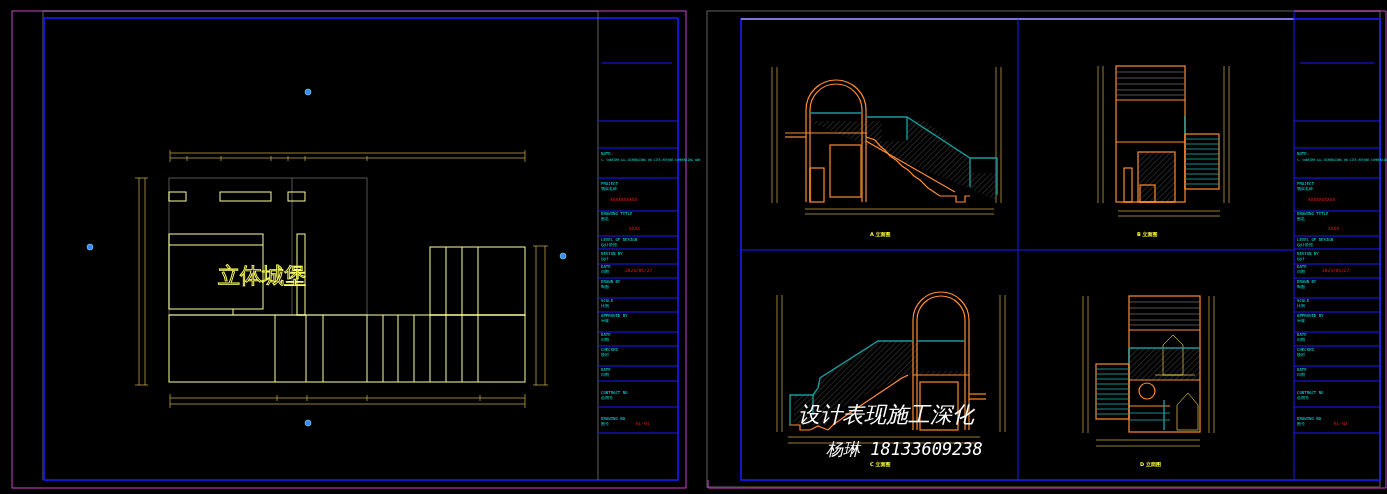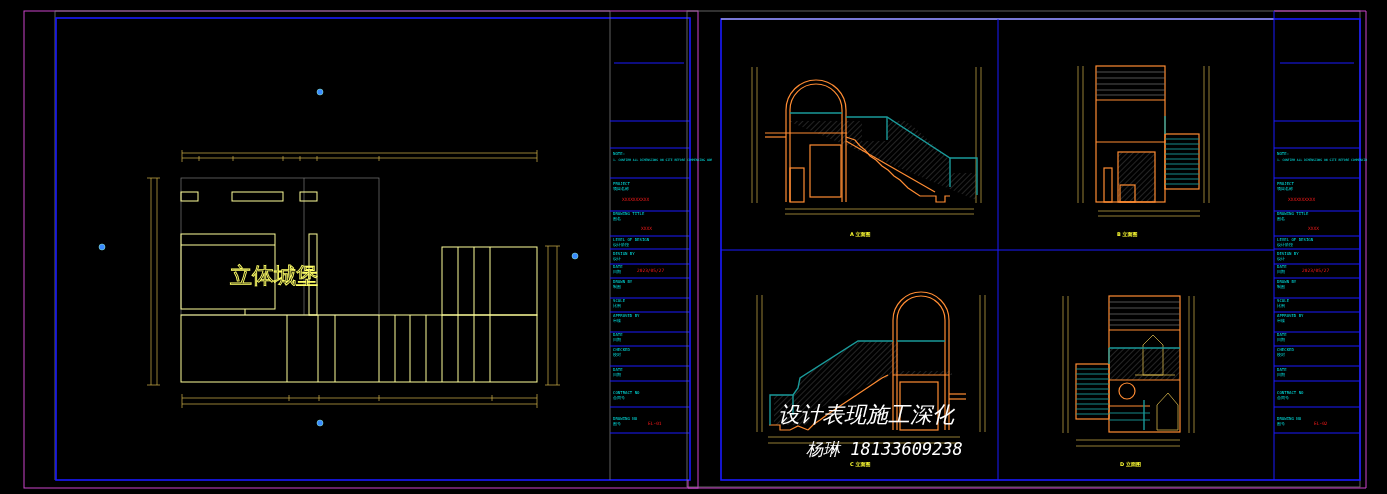--- a/index.html
+++ b/index.html
@@ -9,21 +9,21 @@
   .tb-text{font-family:"DejaVu Sans Mono",monospace;font-size:4px;fill:#00e5e5;}
   .tb-red{font-family:"DejaVu Sans Mono",monospace;font-size:4.5px;fill:#ff1a1a;}
   .title-label{font-family:"DejaVu Sans",sans-serif;font-size:5px;fill:#ffff33;font-weight:bold;}
   .castle-label{font-family:"DejaVu Serif",serif;font-size:22px;fill:none;stroke:#ffff66;stroke-width:0.9;}
   .watermark{font-family:"DejaVu Sans",sans-serif;font-size:22px;fill:#fff;font-style:italic;}
   .watermark2{font-family:"DejaVu Sans Mono",monospace;font-size:17px;fill:#fff;font-style:italic;}
 </style>
 </head>
 <body>
 
-<div class="sheet" style="left:12px;width:700px;padding-left:24px;">
+<div class="sheet" style="left:0;width:700px;padding-left:24px;">
 <svg width="700" height="494">
 
   <rect x="12" y="11" width="674" height="477" fill="none" stroke="#cc44cc" stroke-width="1"></rect>
 
   <line x1="43" y1="11" x2="598" y2="11" stroke="#7a7a7a" stroke-width="0.8"></line>
   <line x1="43" y1="11" x2="43" y2="480" stroke="#7a7a7a" stroke-width="0.8"></line>
 
   <rect x="44" y="18" width="634" height="462" fill="none" stroke="#1a1aff" stroke-width="1.6"></rect>
   <line x1="598" y1="11" x2="598" y2="480" stroke="#7a7a7a" stroke-width="0.8"></line>
 
@@ -148,21 +148,21 @@
     <rect x="430" y="247" width="95" height="68"></rect>
     <line x1="446" y1="247" x2="446" y2="382"></line>
     <line x1="462" y1="247" x2="462" y2="382"></line>
     <line x1="478" y1="247" x2="478" y2="382"></line>
     <line x1="430" y1="315" x2="430" y2="382"></line>
   </g>
   <text x="218" y="283" class="castle-label">立体城堡</text>
 </svg>
 </div>
 
-<div class="sheet" style="left:680px;width:687px;">
+<div class="sheet" style="left:700px;width:687px;">
 <svg width="687" height="494">
 
   <rect x="7" y="11" width="673" height="476" fill="none" stroke="#7a7a7a" stroke-width="0.8"></rect>
 
   <line x1="594" y1="11" x2="686" y2="11" stroke="#cc44cc" stroke-width="1"></line>
   <line x1="686" y1="11" x2="686" y2="488" stroke="#cc44cc" stroke-width="1"></line>
   <line x1="8" y1="488" x2="686" y2="488" stroke="#cc44cc" stroke-width="1"></line>
   <line x1="8" y1="480" x2="8" y2="488" stroke="#cc44cc" stroke-width="1"></line>
 
   <rect x="41" y="19" width="639" height="461" fill="none" stroke="#1a1aff" stroke-width="1.6"></rect>

